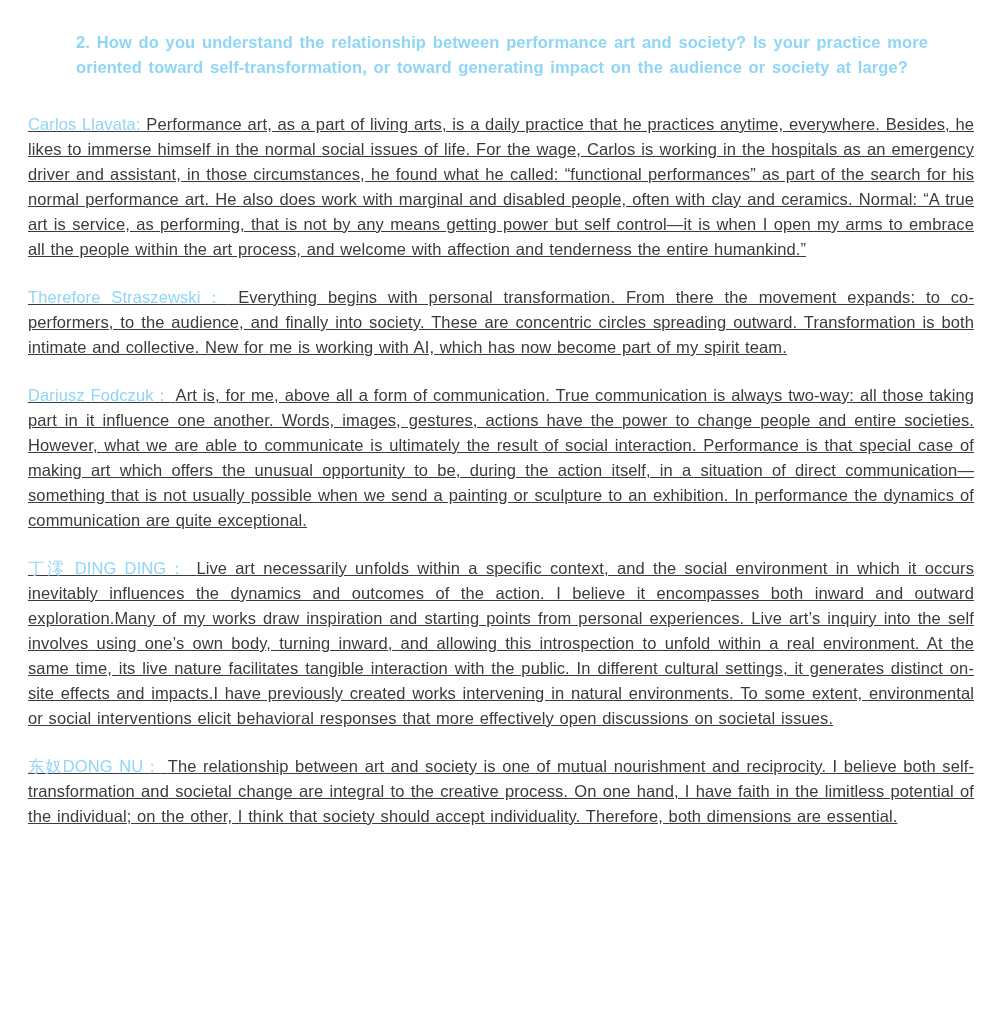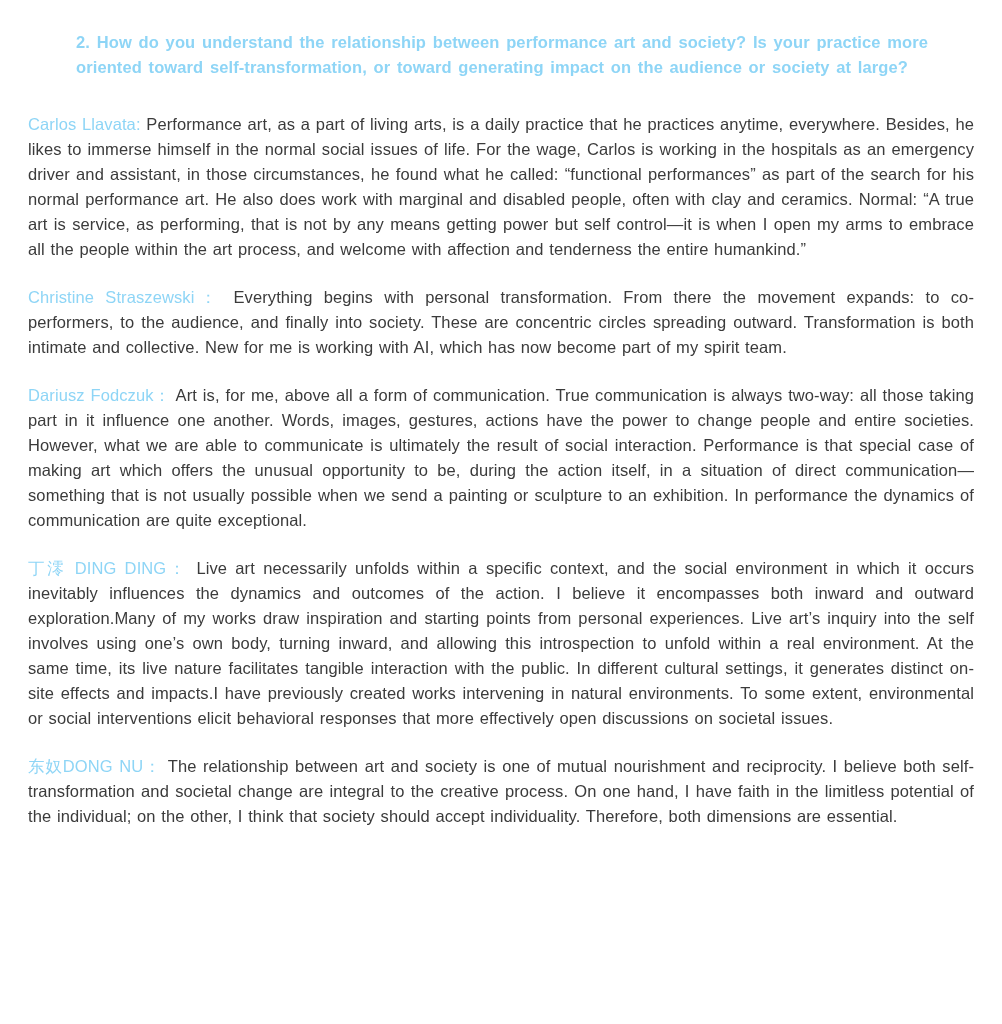--- a/index.html
+++ b/index.html
@@ -28,20 +28,21 @@
   .question{
     color:var(--accent);
     font-weight:bold;
     margin:0 46px 32px 48px;
     text-align:justify;
     word-spacing:2px;
   }
   .answer{
     margin:0 0 23px 0;
     word-spacing:1px;
+    text-decoration:underline;
   }
   .answer:last-child{
     margin-bottom:0;
   }
   .speaker{
     color:var(--accent);
   }
 </style>
 </head>
 <body>
@@ -49,21 +50,21 @@
 <div class="page">
 
   <div class="question">2. How do you understand the relationship between performance art and society? Is your practice more oriented toward self-transformation, or toward generating impact on the audience or society at large?</div>
 
   <p class="answer">
     <span class="speaker">Carlos Llavata:</span>
     <span class="answer-text">Performance art, as a part of living arts, is a daily practice that he practices anytime, everywhere. Besides, he likes to immerse himself in the normal social issues of life. For the wage, Carlos is working in the hospitals as an emergency driver and assistant, in those circumstances, he found what he called: “functional performances” as part of the search for his normal performance art. He also does work with marginal and disabled people, often with clay and ceramics. Normal: “A true art is service, as performing, that is not by any means getting power but self control—it is when I open my arms to embrace all the people within the art process, and welcome with affection and tenderness the entire humankind.”</span>
   </p>
 
   <p class="answer">
-    <span class="speaker">Christine Straszewski：</span>
+    <span class="speaker">Therefore Straszewski：</span>
     <span class="answer-text">Everything begins with personal transformation. From there the movement expands: to co-performers, to the audience, and finally into society. These are concentric circles spreading outward. Transformation is both intimate and collective. New for me is working with AI, which has now become part of my spirit team.</span>
   </p>
 
   <p class="answer">
     <span class="speaker">Dariusz Fodczuk：</span>
     <span class="answer-text">Art is, for me, above all a form of communication. True communication is always two-way: all those taking part in it influence one another. Words, images, gestures, actions have the power to change people and entire societies. However, what we are able to communicate is ultimately the result of social interaction. Performance is that special case of making art which offers the unusual opportunity to be, during the action itself, in a situation of direct communication—something that is not usually possible when we send a painting or sculpture to an exhibition. In performance the dynamics of communication are quite exceptional.</span>
   </p>
 
   <p class="answer">
     <span class="speaker">丁澪 DING DING：</span>

